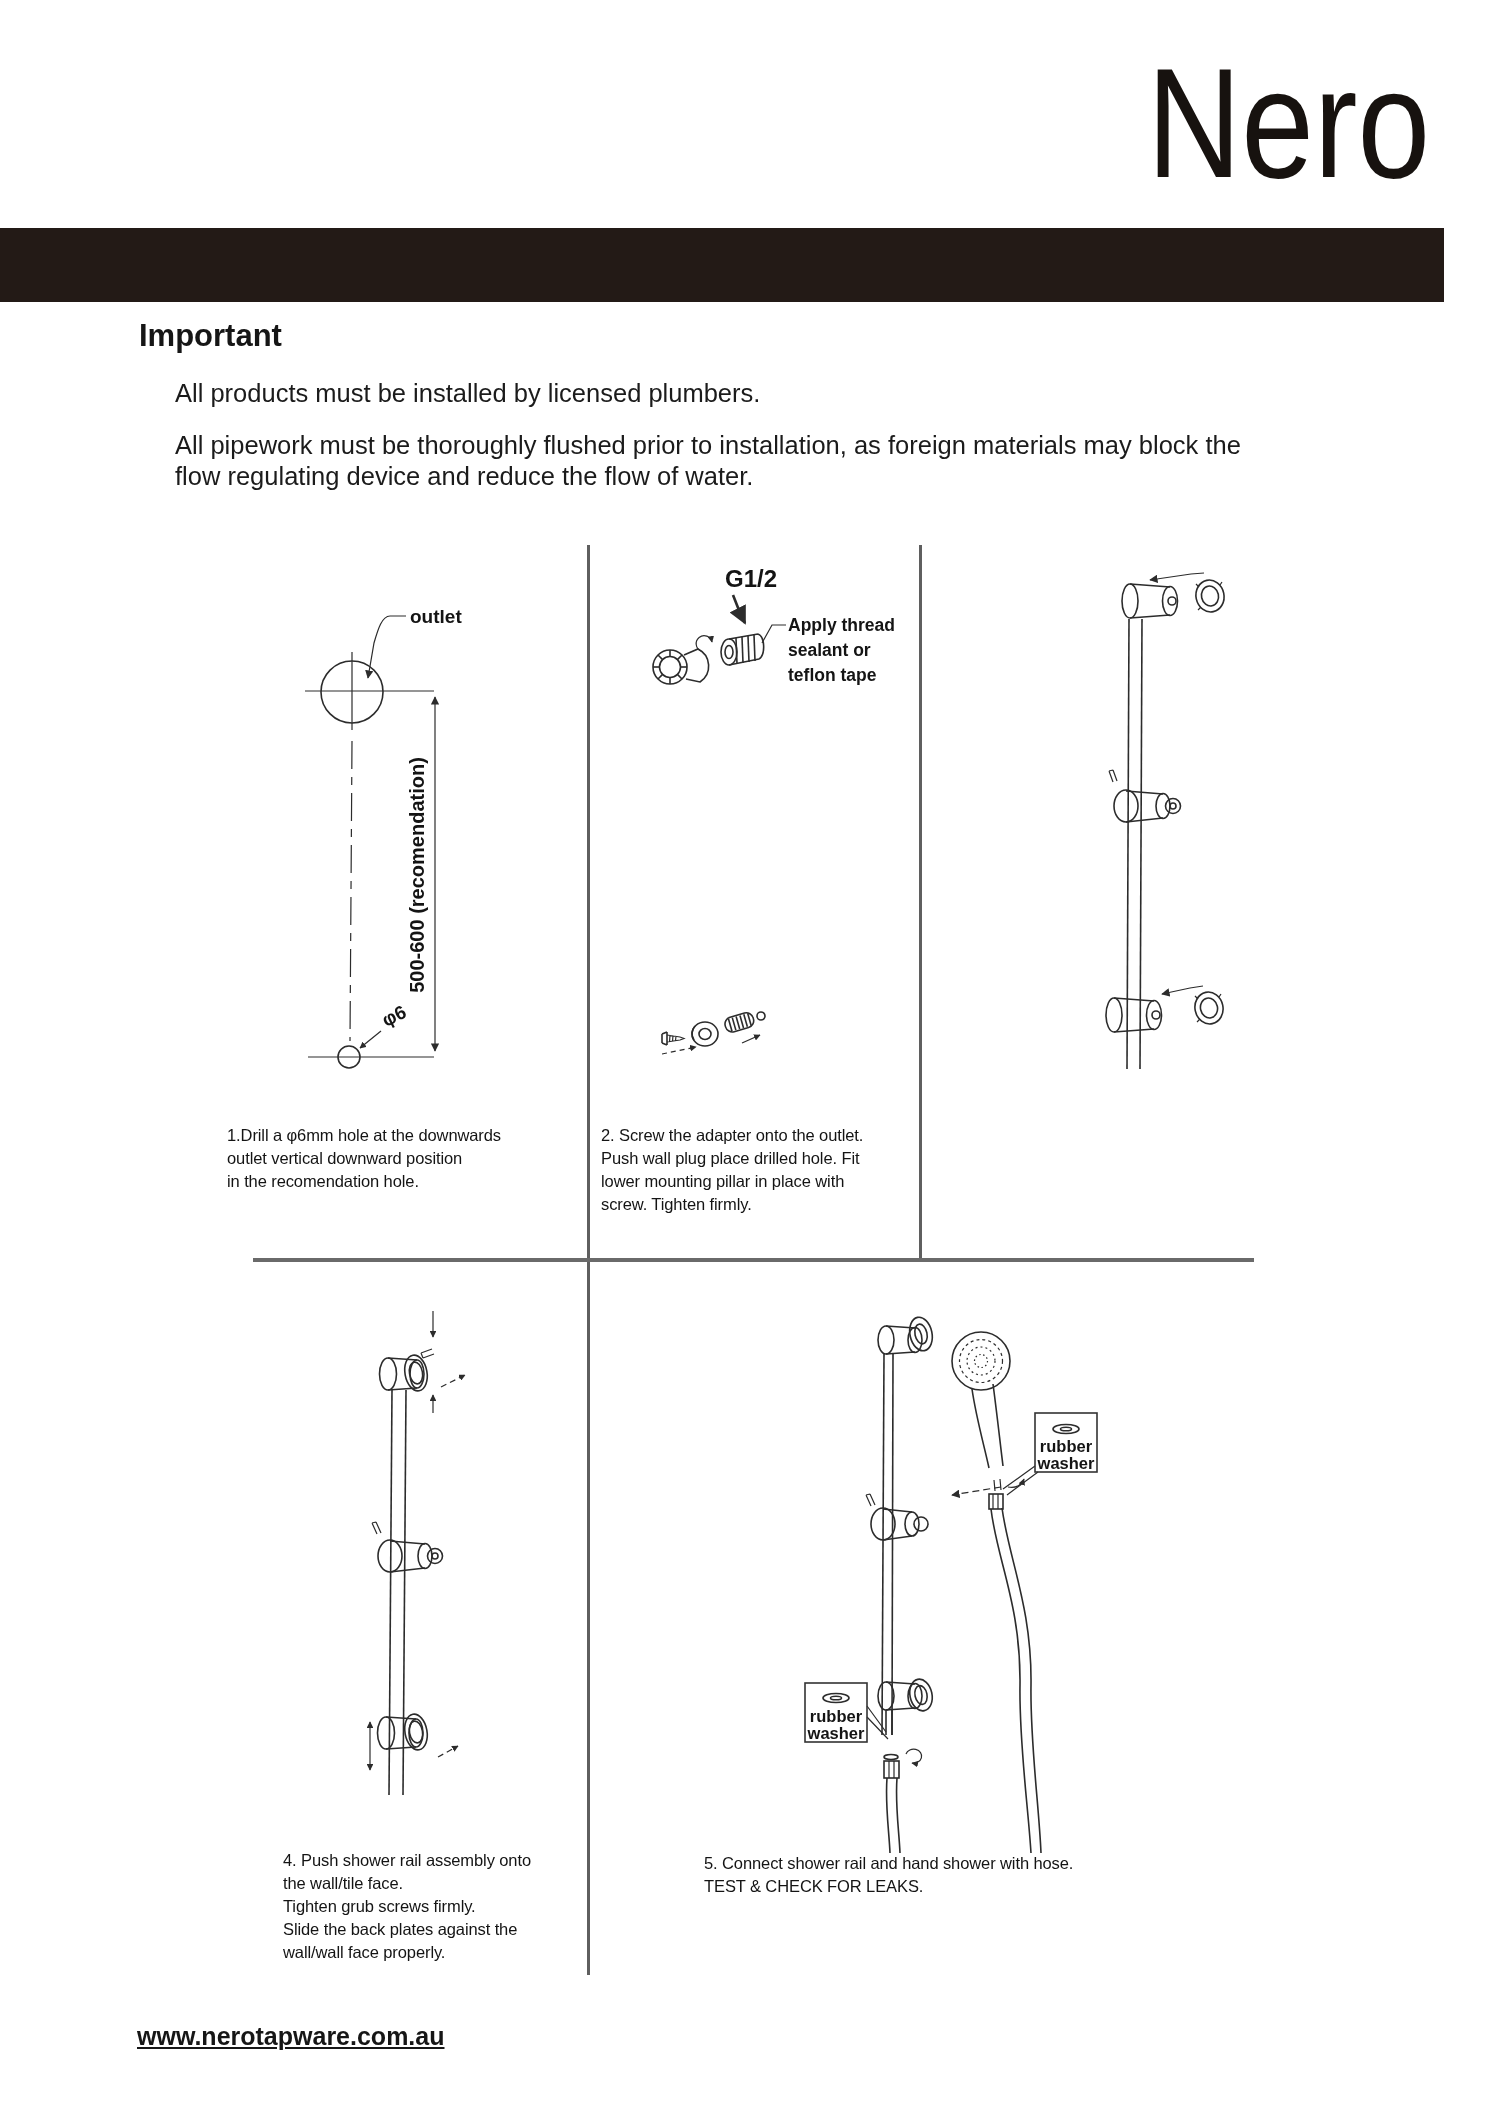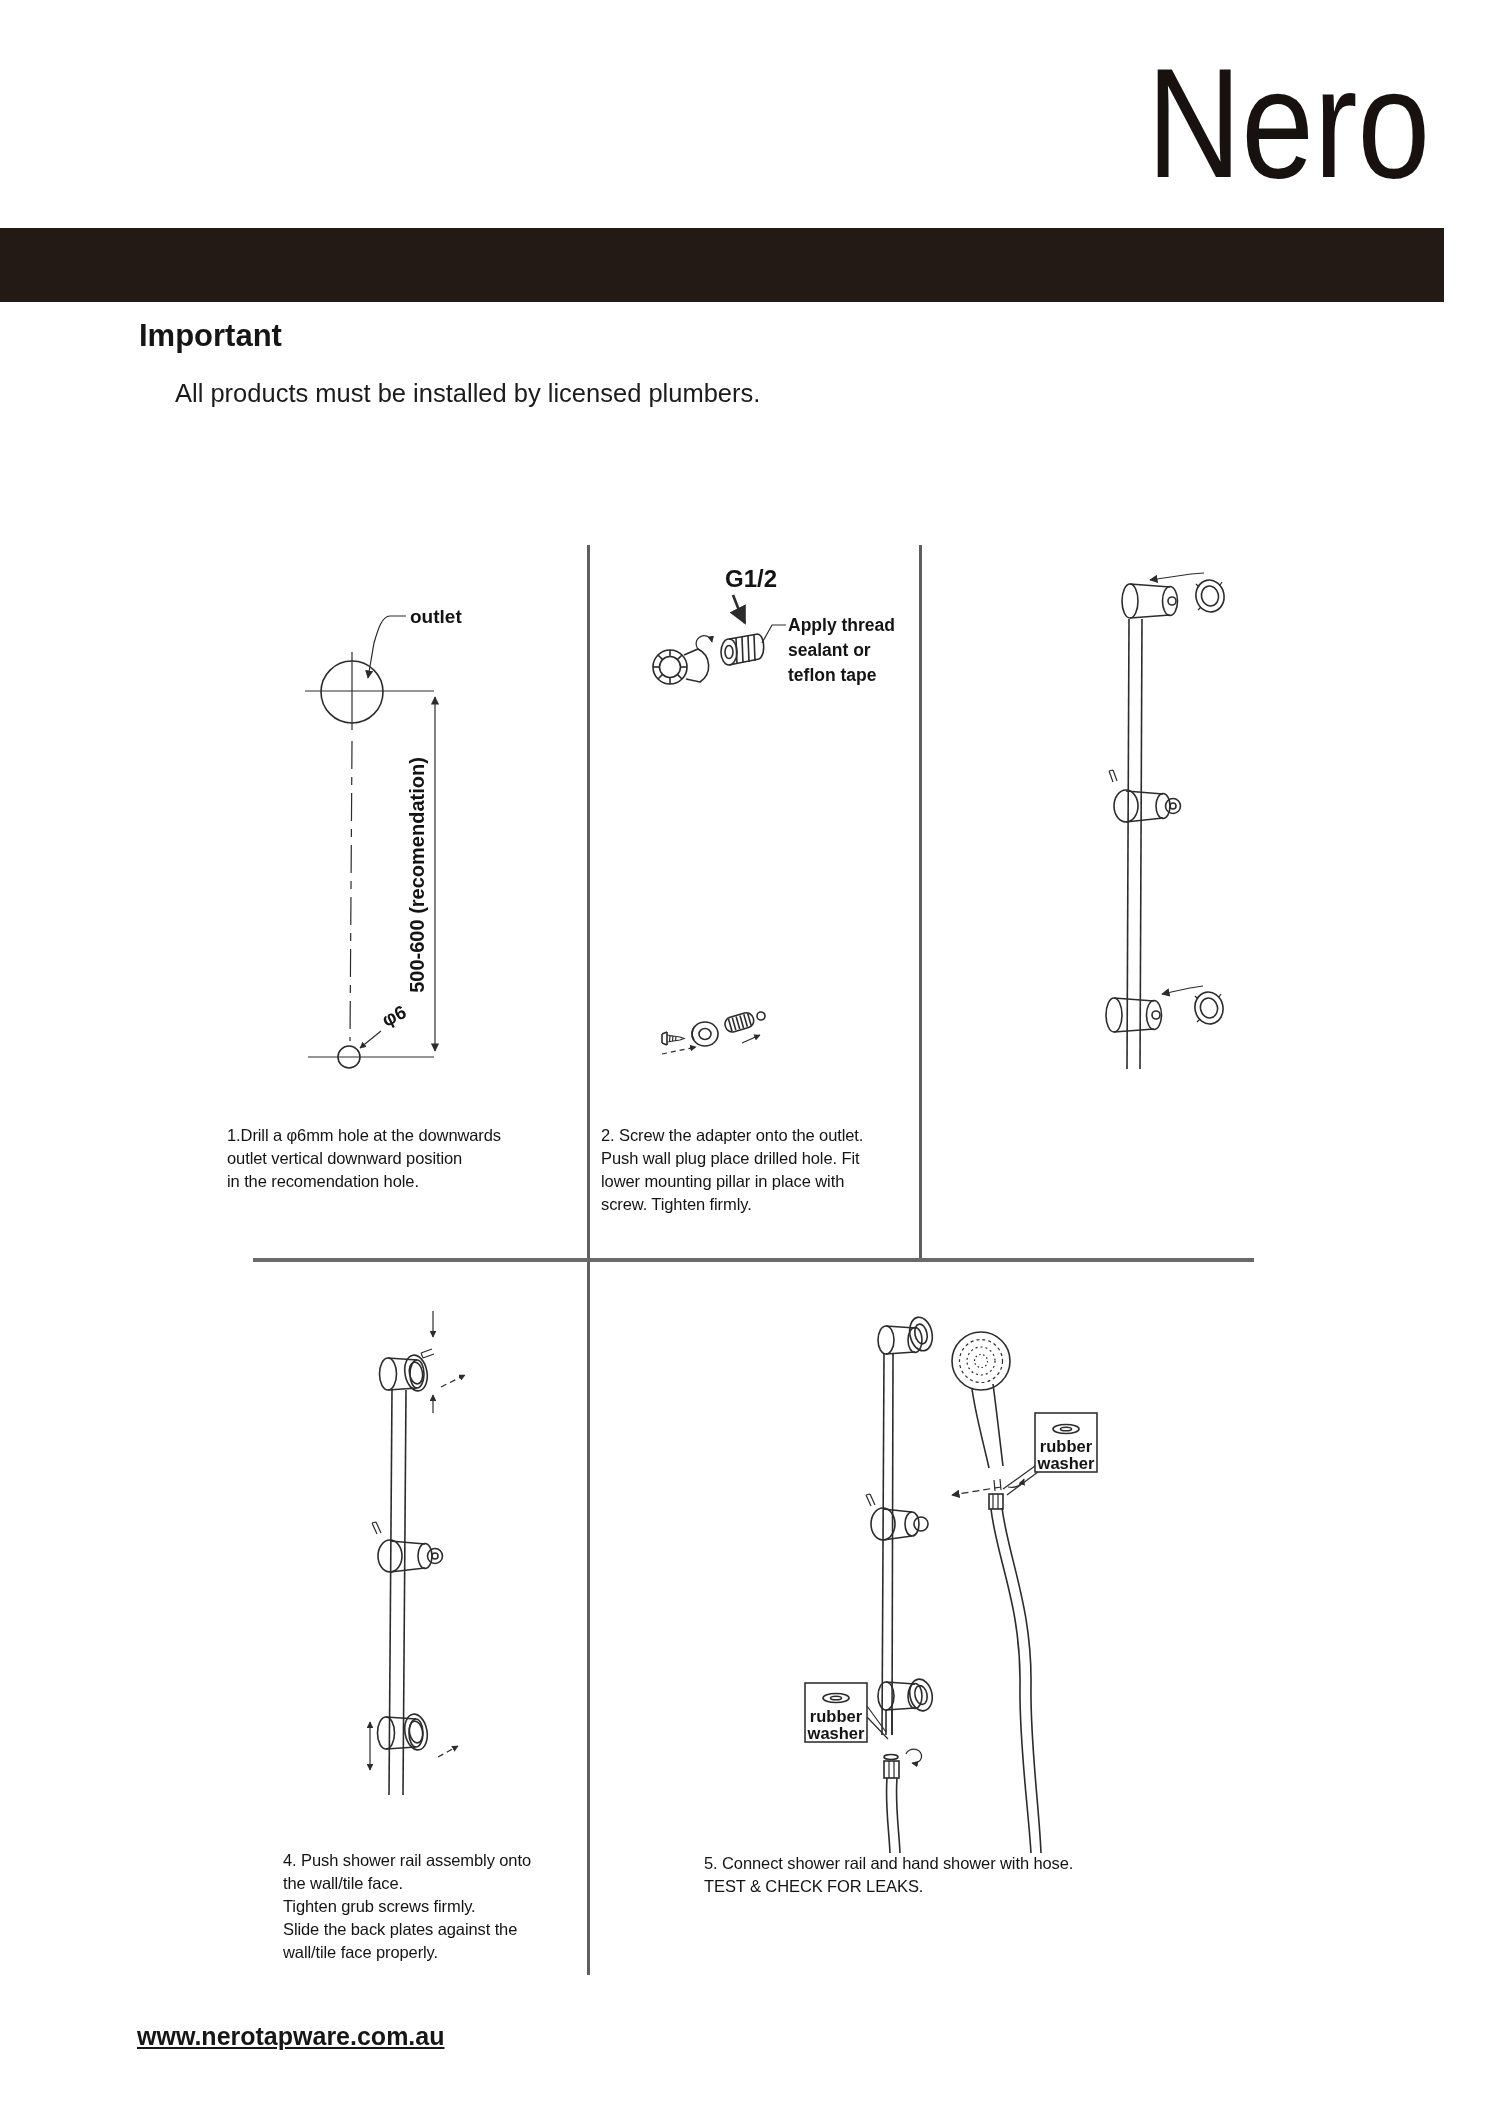--- a/index.html
+++ b/index.html
@@ -40,20 +40,21 @@
   </svg>
 
   <svg class="logo" viewBox="0 0 292 124">
     <text x="4" y="117" font-size="156" textLength="283" lengthAdjust="spacingAndGlyphs">Nero</text>
   </svg>
 
   <div class="topbar" style="background:#231a16"></div>
 
   <div class="heading">Important</div>
   <div class="para" id="para1">All products must be installed by licensed plumbers.</div>
+  <div class="para" id="para2">All pipework must be thoroughly flushed prior to installation, as foreign materials may block the flow regulating device and reduce the flow of water.</div>
 
   <div class="vdiv" style="left:587px;top:545px;height:1430px"></div>
   <div class="vdiv" style="left:919px;top:545px;height:716px"></div>
   <div class="hdiv" style="left:253px;top:1258px;width:1001px"></div>
 
   <svg class="fig" style="left:150px;top:545px" width="437" height="580" viewBox="0 0 437 580">
     <g>
       <circle cx="202" cy="147" r="31"></circle>
       <line class="thin" x1="155" y1="146" x2="284" y2="146"></line>
       <line class="thin" x1="202" y1="107" x2="202" y2="185"></line>
@@ -309,21 +310,21 @@
     <div>2. Screw the adapter onto the outlet.</div>
     <div>Push wall plug place drilled hole. Fit</div>
     <div>lower mounting pillar in place with</div>
     <div>screw. Tighten firmly.</div>
   </div>
   <div class="caption" style="left:283px;top:1849px">
     <div>4. Push shower rail assembly onto</div>
     <div>the wall/tile face.</div>
     <div>Tighten grub screws firmly.</div>
     <div>Slide the back plates against the</div>
-    <div>wall/tile face properly.</div>
+    <div>wall/wall face properly.</div>
   </div>
   <div class="caption" style="left:704px;top:1852px">
     <div>5. Connect shower rail and hand shower with hose.</div>
     <div>TEST &amp; CHECK FOR LEAKS.</div>
   </div>
 
   <div class="footer">www.nerotapware.com.au</div>
 
 </div>
 

